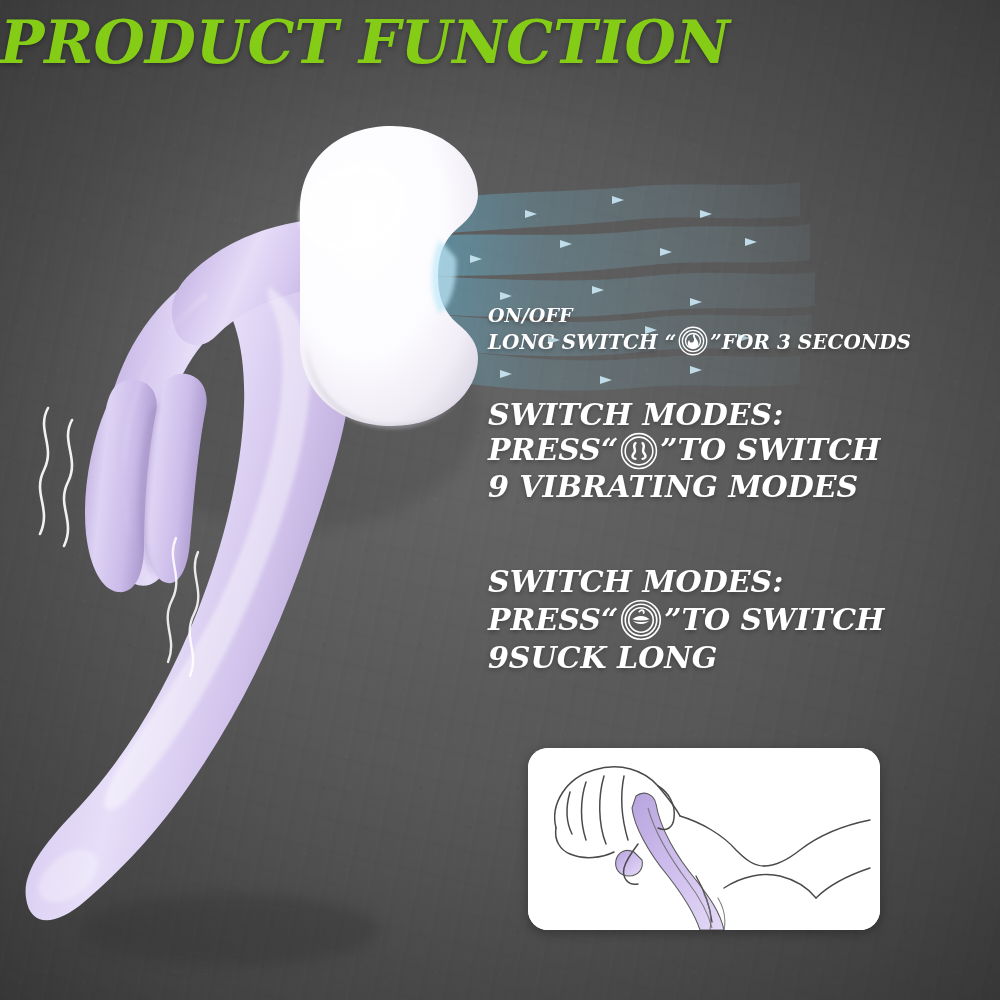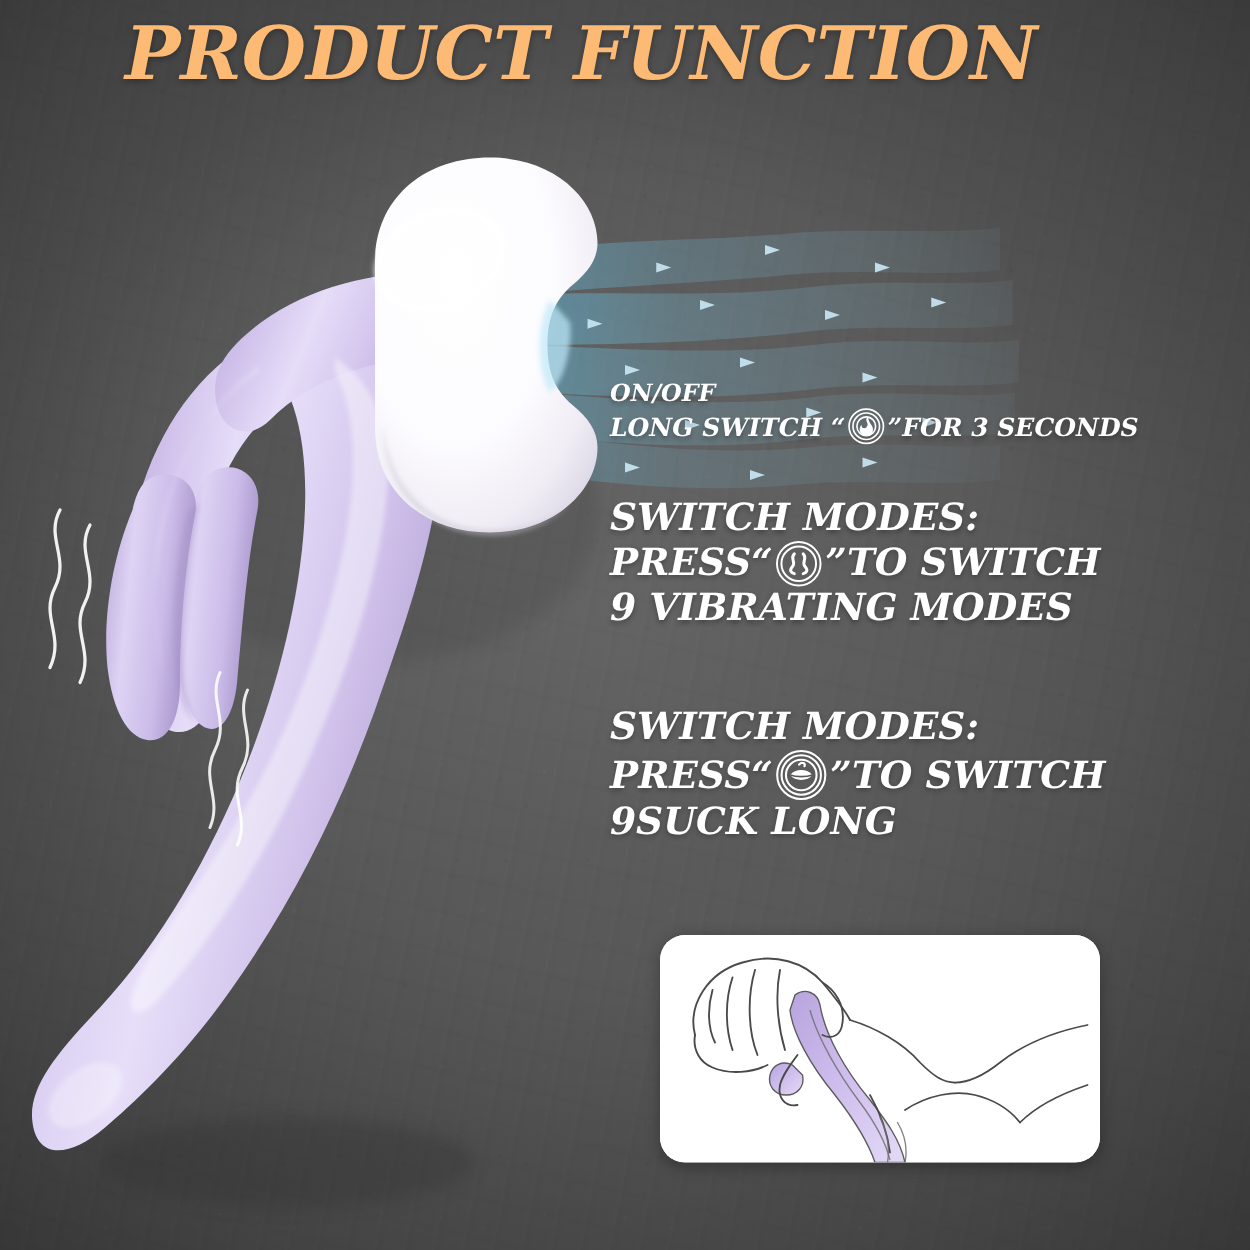--- a/index.html
+++ b/index.html
@@ -54,22 +54,22 @@
     position: absolute;
     inset: 0;
     background: radial-gradient(ellipse 78% 78% at 50% 46%, rgba(0,0,0,0) 40%, rgba(0,0,0,.16) 78%, rgba(0,0,0,.30) 100%);
   }
 
   
   .headline {
     position: absolute;
     left: 0; right: 22px;
     top: 14px;
-    text-align: center;
-    color: #fdba74;
+    text-align: left;
+    color: #84cc16;
     font-family: "DejaVu Serif", "Liberation Serif", serif;
     font-weight: 700;
     font-style: italic;
     line-height: .98;
     letter-spacing: 0px;
     text-shadow: 0 2px 5px rgba(0,0,0,.34);
   }
   .headline .hl-line { display: block; white-space: nowrap; }
   .hl-1 { font-size: 59px; transform: scaleX(1.0); padding-right: 48px; }
   .hl-2 { font-size: 59px; margin-top: 8px; }

